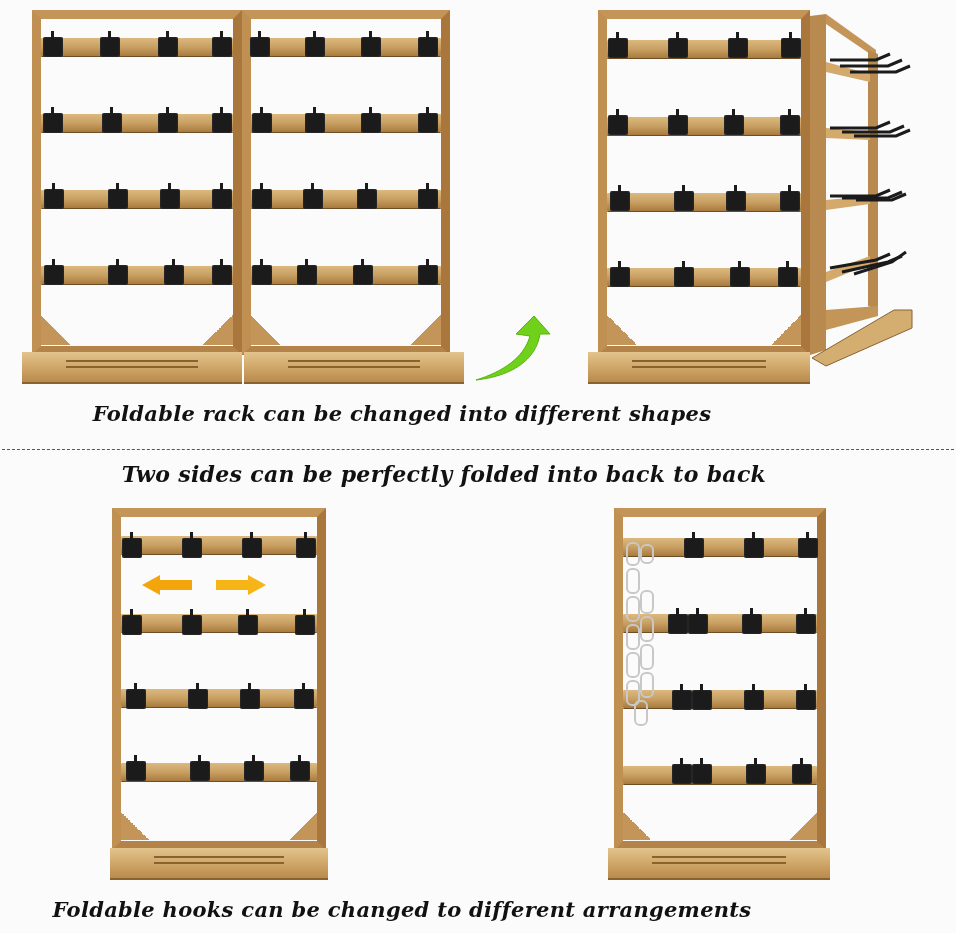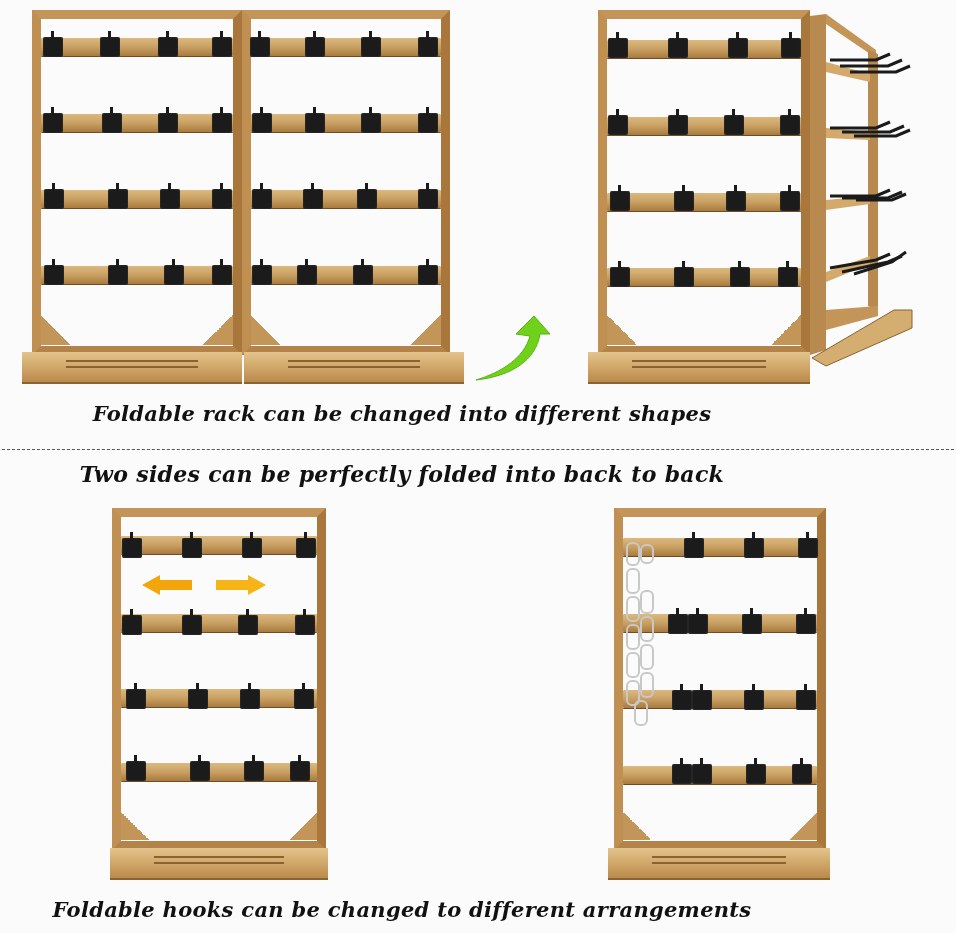--- a/index.html
+++ b/index.html
@@ -176,21 +176,21 @@
     </g>
   </svg>
   <div class="base" style="left:0;top:342px;width:222px;">
     <div class="base-slot" style="top:8px;"></div>
     <div class="base-slot" style="top:14px;"></div>
   </div>
 </div>
 
 <div class="caption" style="top:401px;font-size:21px;">Foldable rack can be changed into different shapes</div>
 <div class="divider"></div>
-<div class="caption" style="top:461px;font-size:22px;">Two sides can be perfectly folded into back to back</div>
+<div class="caption" style="top:461px;font-size:22px;padding-left:42px;">Two sides can be perfectly folded into back to back</div>
 
 <div class="abs" style="left:110px;top:508px;width:220px;height:372px;">
   <div class="frame" style="left:2px;top:0;width:214px;height:342px;"></div>
   <div class="abs" style="left:11px;top:304px;width:28px;height:28px;background:linear-gradient(45deg,#c49558 50%,transparent 50%);"></div>
   <div class="abs" style="left:179px;top:304px;width:28px;height:28px;background:linear-gradient(-45deg,#c49558 50%,transparent 50%);"></div>
   <div class="rail" style="left:11px;top:28px;width:196px;"></div>
   <div class="rail" style="left:11px;top:106px;width:196px;"></div>
   <div class="rail" style="left:11px;top:181px;width:196px;"></div>
   <div class="rail" style="left:11px;top:255px;width:196px;"></div>
   <div class="hook" style="left:12px;top:30px;"></div>

